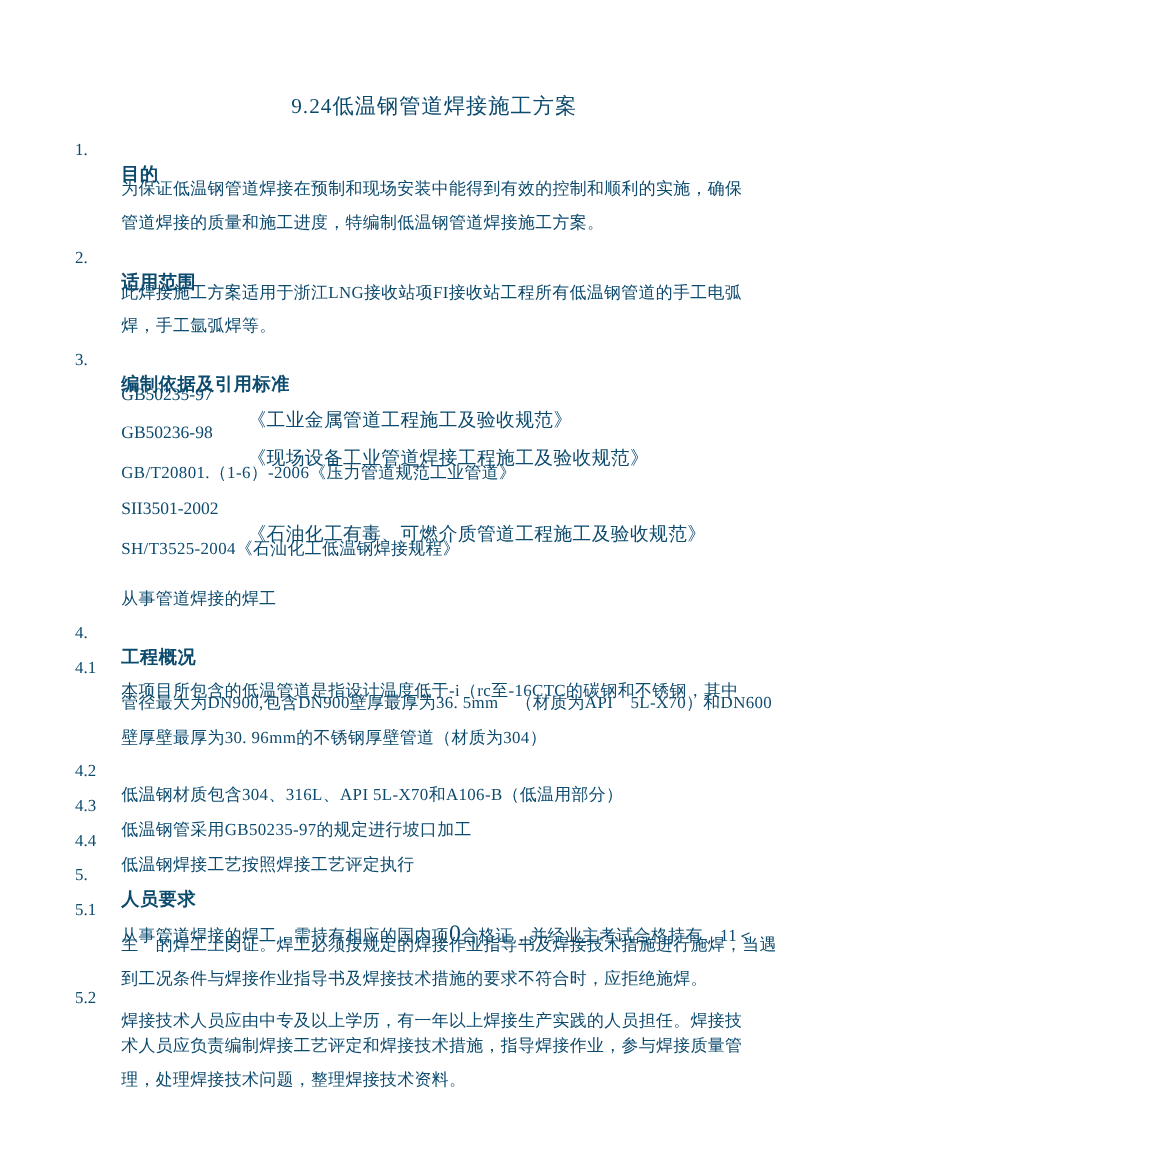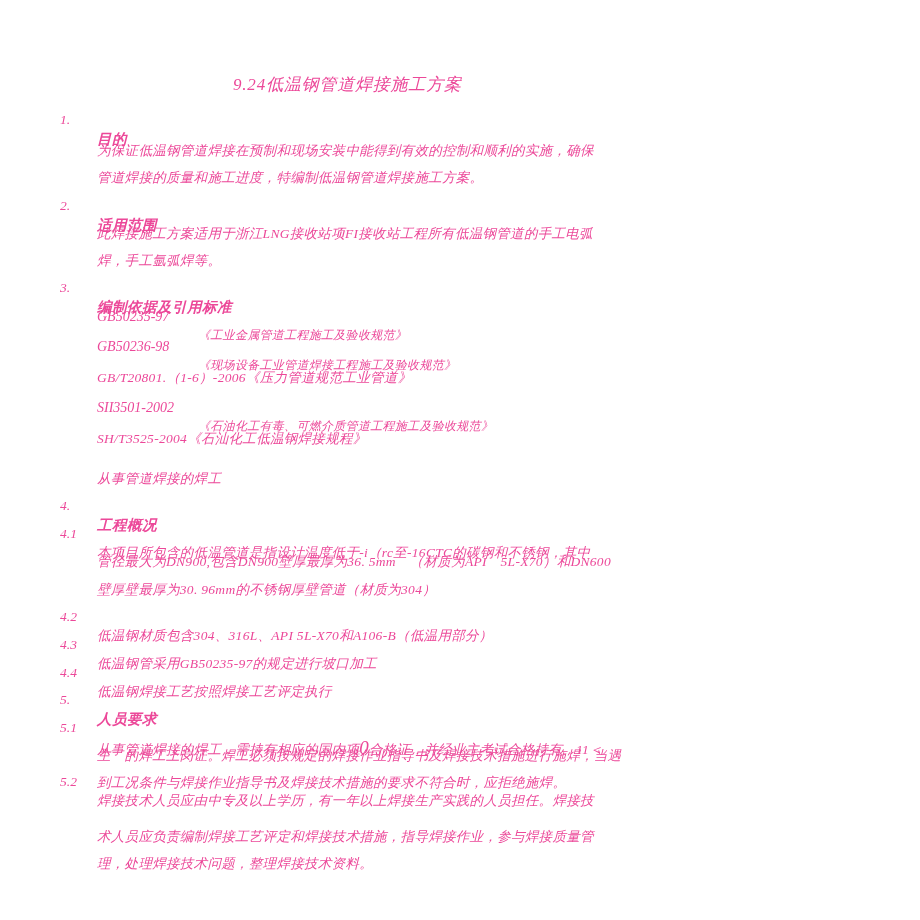--- a/index.html
+++ b/index.html
@@ -2,33 +2,32 @@
 <html><head>
 <meta charset="utf-8">
 <style>
   html,body{margin:0;padding:0;background:#fff;}
   #page{
     position:relative;
     width:920px;height:920px;
     background:#ffffff;
     overflow:hidden;
     font-family:"Liberation Serif", serif;
-    color:#ec4899;
-    font-style:italic;
+    color:#0c4a6e;
   }
   .row{position:absolute;left:0;right:0;height:24px;white-space:pre;}
   .num{position:absolute;left:60px;font-size:13.5px;}
   .t{position:absolute;left:97px;font-size:13.5px;letter-spacing:0.3px;}
   .h{
     position:absolute;left:97px;
     font-family:"Liberation Sans", sans-serif;
     font-weight:bold;font-size:14.5px;letter-spacing:0.5px;
   }
   .code{position:absolute;left:97px;font-size:14px;}
-  .name{position:absolute;left:198px;font-size:12px;letter-spacing:0.3px;}
+  .name{position:absolute;left:198px;font-size:15px;letter-spacing:0.3px;}
   .title-t{
     position:absolute;left:233px;
     font-size:17px;letter-spacing:0.8px;
   }
   .bigzero{font-size:19px;line-height:1;}
 </style>
 </head>
 <body>
 
 <div id="page">
@@ -127,21 +126,21 @@
     <span class="num">5.1</span>
     <span class="t"><span>从事管道焊接的焊工，需持有相应的国内项</span><span class="bigzero">0</span><span>合格证，并经业主考试合格持有、11＜</span></span>
   </div>
   <div class="row" style="top:729px">
     <span class="t">主　的焊工上岗证。焊工必须按规定的焊接作业指导书及焊接技术措施进行施焊，当遇</span>
   </div>
   <div class="row" style="top:756px">
     <span class="t">到工况条件与焊接作业指导书及焊接技术措施的要求不符合时，应拒绝施焊。</span>
   </div>
 
-  <div class="row" style="top:756px">
+  <div class="row" style="top:772px">
     <span class="num">5.2</span>
     <span class="t">焊接技术人员应由中专及以上学历，有一年以上焊接生产实践的人员担任。焊接技</span>
   </div>
   <div class="row" style="top:810px">
     <span class="t">术人员应负责编制焊接工艺评定和焊接技术措施，指导焊接作业，参与焊接质量管</span>
   </div>
   <div class="row" style="top:837px">
     <span class="t">理，处理焊接技术问题，整理焊接技术资料。</span>
   </div>
 

